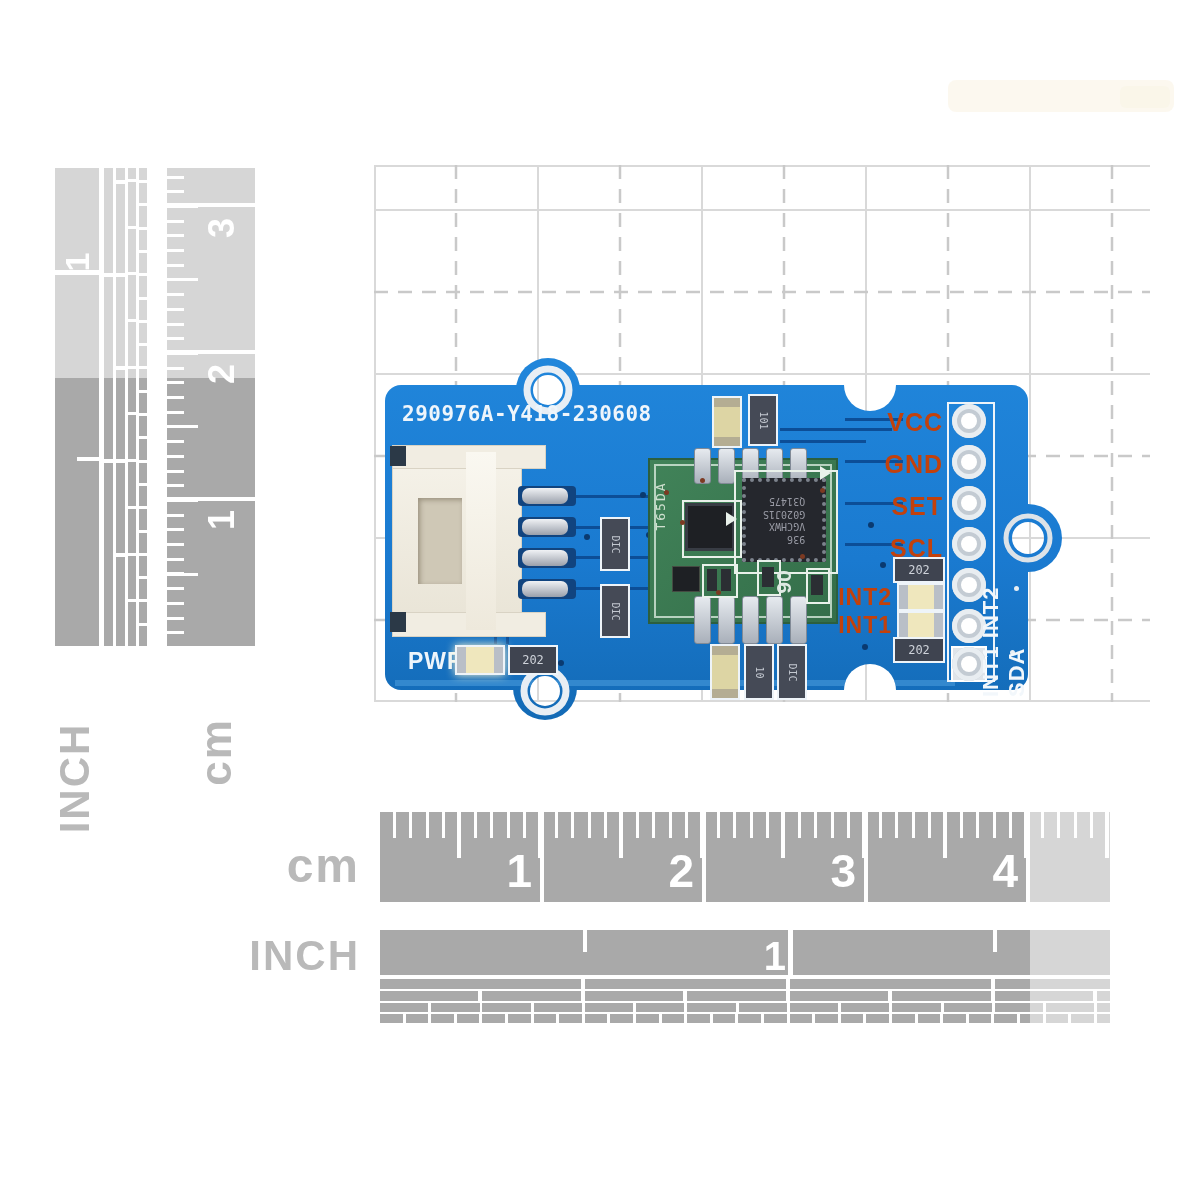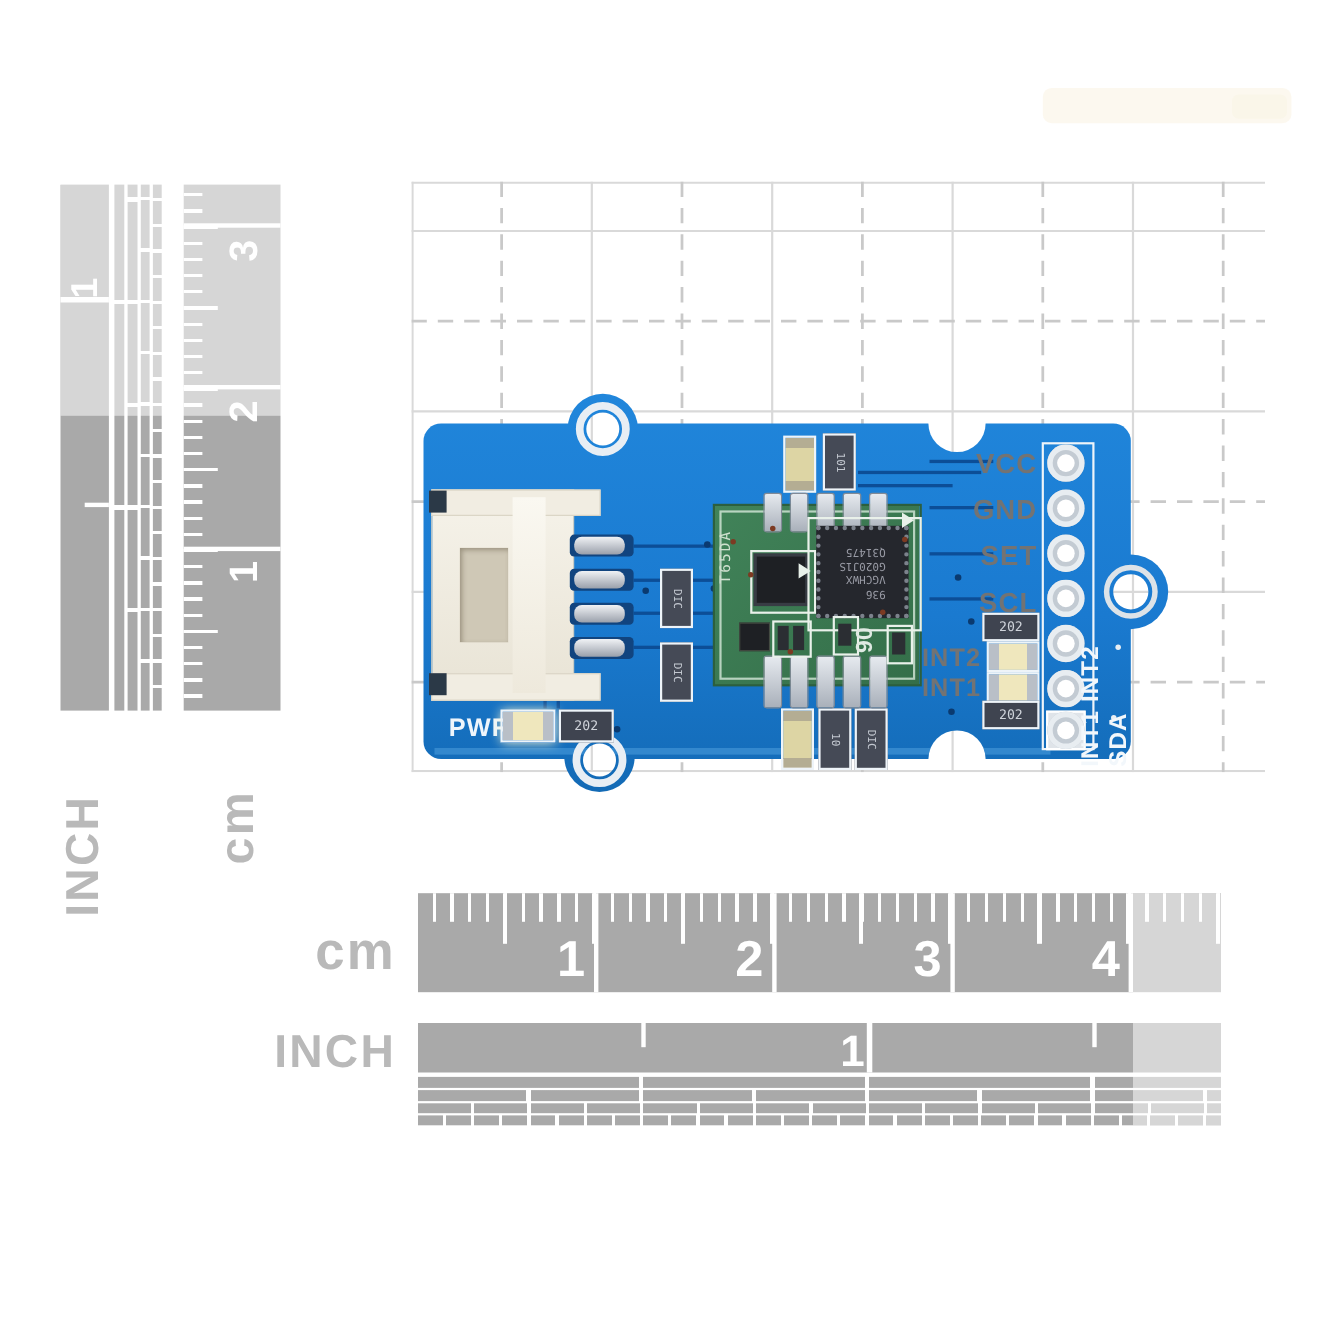--- a/index.html
+++ b/index.html
@@ -9,21 +9,21 @@
   
   .rbar{position:absolute;background:#a9a9a9;}
   .rgap{position:absolute;background:#ffffff;}
   .rnum{position:absolute;color:#ffffff;font-weight:bold;display:flex;align-items:center;justify-content:center;}
   .rnum-r{position:absolute;color:#ffffff;font-weight:bold;text-align:right;}
   .rlabel{position:absolute;color:#b9b9b9;font-weight:bold;letter-spacing:2px;}
   .vrot{transform:rotate(-90deg);transform-origin:center;display:flex;align-items:center;justify-content:center;}
   .lighten{position:absolute;background:rgba(255,255,255,0.52);pointer-events:none;}
   
   .silk{color:#eef5fb;}
-  .pinlabel{position:absolute;color:#737373;font-weight:bold;font-size:25px;letter-spacing:1px;text-align:right;width:70px;}
+  .pinlabel{position:absolute;color:#c2410c;font-weight:bold;font-size:25px;letter-spacing:1px;text-align:right;width:70px;}
   .trace{position:absolute;background:#0c4e97;}
   .via{position:absolute;width:6px;height:6px;border-radius:50%;background:#0a3a70;}
   .wdot{position:absolute;width:5px;height:5px;border-radius:50%;background:#e8eef3;}
   .smd{position:absolute;border:2px solid #eef4f9;background:#454a56;display:flex;align-items:center;justify-content:center;overflow:hidden;}
   .smd .vcode{transform:rotate(90deg);color:#c3c8d0;font-size:10px;font-family:"DejaVu Sans Mono",monospace;}
   .cap{background:linear-gradient(to bottom,#b4ad93 0 9px,#ddd5a4 9px calc(100% - 9px),#b4ad93 calc(100% - 9px));}
   .led{position:absolute;border:2px solid #eef4f9;background:linear-gradient(to right,#b9bfc7 0 9px,#efe7bd 9px calc(100% - 9px),#b9bfc7 calc(100% - 9px));}
   .resh{position:absolute;border:2px solid #eef4f9;background:#3f4450;color:#cfd3da;
         font-size:12px;font-family:"DejaVu Sans Mono",monospace;display:flex;align-items:center;justify-content:center;}
   .hole{position:absolute;width:34px;height:34px;border-radius:50%;background:#c3cbd3;
@@ -139,20 +139,21 @@
     </defs>
     <rect x="340" y="340" width="740" height="400" fill="url(#bgrad)" mask="url(#bm)"></rect>
     <rect x="395" y="680" width="560" height="6" fill="#4d9fde" opacity="0.55" mask="url(#bm)"></rect>
     <g mask="url(#bm)" fill="none">
       <circle cx="548" cy="390" r="21" stroke="#e8eef4" stroke-width="7"></circle>
       <circle cx="545" cy="691" r="21" stroke="#e8eef4" stroke-width="7"></circle>
       <circle cx="1028" cy="538" r="22" stroke="#dde3e8" stroke-width="5"></circle>
     </g>
   </svg>
 
+  <div class="abs silk" style="left:402px;top:402px;font-family:'DejaVu Sans Mono',monospace;font-size:21px;font-weight:bold;letter-spacing:0.5px;">290976A-Y418-230608</div>
 
   <div class="trace" style="left:576px;top:495px;width:74px;height:3px;"></div>
   <div class="trace" style="left:576px;top:526px;width:74px;height:3px;"></div>
   <div class="trace" style="left:576px;top:556px;width:74px;height:3px;"></div>
   <div class="trace" style="left:576px;top:587px;width:74px;height:3px;"></div>
   <div class="trace" style="left:845px;top:418px;width:58px;height:3px;"></div>
   <div class="trace" style="left:845px;top:460px;width:58px;height:3px;"></div>
   <div class="trace" style="left:845px;top:502px;width:58px;height:3px;"></div>
   <div class="trace" style="left:845px;top:543px;width:58px;height:3px;"></div>
   <div class="trace" style="left:780px;top:428px;width:112px;height:3px;"></div>

